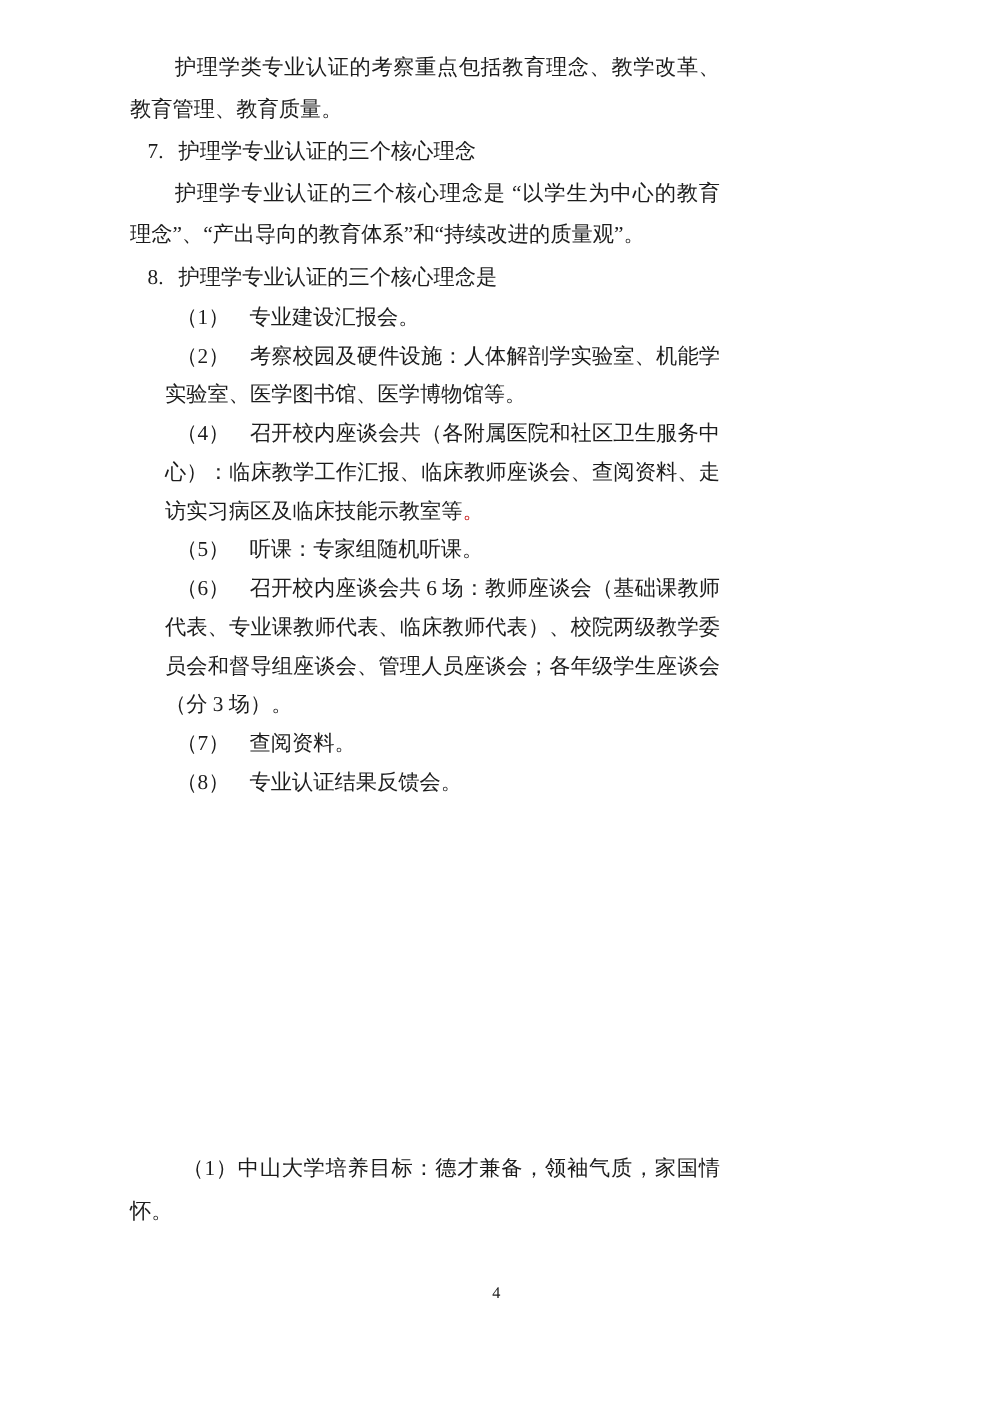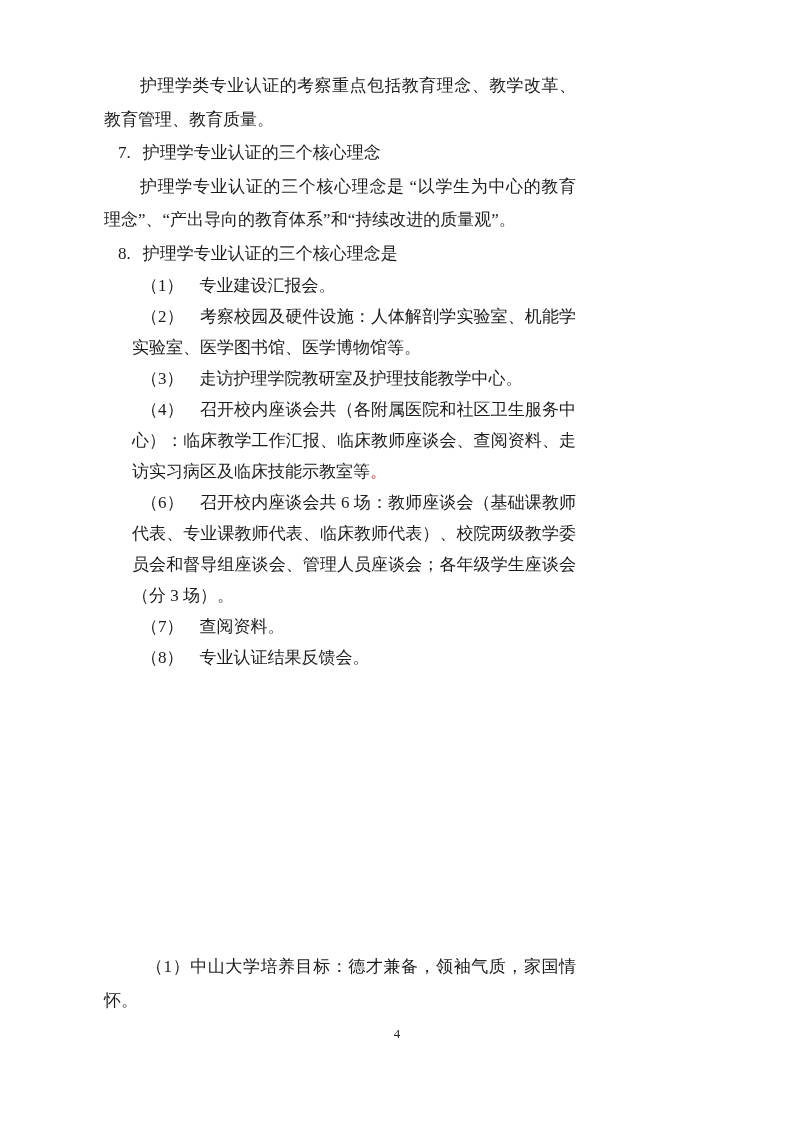--- a/index.html
+++ b/index.html
@@ -11,21 +11,21 @@
     position: relative;
     width: 794px;
     height: 1123px;
     overflow: hidden;
     font-family: "Liberation Serif", "DejaVu Serif", serif;
     color: #1c1c1c;
   }
   .content {
     box-sizing: border-box;
     width: 680px;
-    padding: 69px 104px 0 104px;
+    padding: 37px 104px 0 104px;
   }
   .para {
     margin: 0;
     font-size: 17px;
     text-align: justify;
   }
   .pA { line-height: 33.5px; }          
   .list { line-height: 31px; text-indent: 9px; margin-left: 28px; }
   .indent { text-indent: 36px; }
   .heading { text-indent: 14px; }
@@ -54,24 +54,24 @@
   <p class="para pA heading"><span>7.</span><span class="gap-h"></span><span>护理学专业认证的三个核心理念</span></p>
 
   <p class="para pA indent">护理学专业认证的三个核心理念是 “以学生为中心的教育理念”、“产出导向的教育体系”和“持续改进的质量观”。</p>
 
   <p class="para pA heading"><span>8.</span><span class="gap-h"></span><span>护理学专业认证的三个核心理念是</span></p>
 
   <p class="para list"><span>（1）</span><span class="gap-l"></span><span>专业建设汇报会。</span></p>
 
   <p class="para list"><span>（2）</span><span class="gap-l"></span><span>考察校园及硬件设施：人体解剖学实验室、机能学实验室、医学图书馆、医学博物馆等。</span></p>
 
-  <p class="para list"><span>（3）</span><span class="gap-l"></span><span>走访护理学院教研室及护理技能教学中心。</span></p>
 
   <p class="para list"><span>（4）</span><span class="gap-l"></span><span>召开校内座谈会共（各附属医院和社区卫生服务中心）：临床教学工作汇报、临床教师座谈会、查阅资料、走访实习病区及临床技能示教室等</span><span style="color: rgb(192, 0, 0);">。</span></p>
 
+  <p class="para list"><span>（5）</span><span class="gap-l"></span><span>听课：专家组随机听课。</span></p>
 
   <p class="para list"><span>（6）</span><span class="gap-l"></span><span>召开校内座谈会共 6 场：教师座谈会（基础课教师代表、专业课教师代表、临床教师代表）、校院两级教学委员会和督导组座谈会、管理人员座谈会；各年级学生座谈会（分 3 场）。</span></p>
 
   <p class="para list"><span>（7）</span><span class="gap-l"></span><span>查阅资料。</span></p>
 
   <p class="para list"><span>（8）</span><span class="gap-l"></span><span>专业认证结果反馈会。</span></p>
 
   <div class="big-spacer"></div>
 
 

